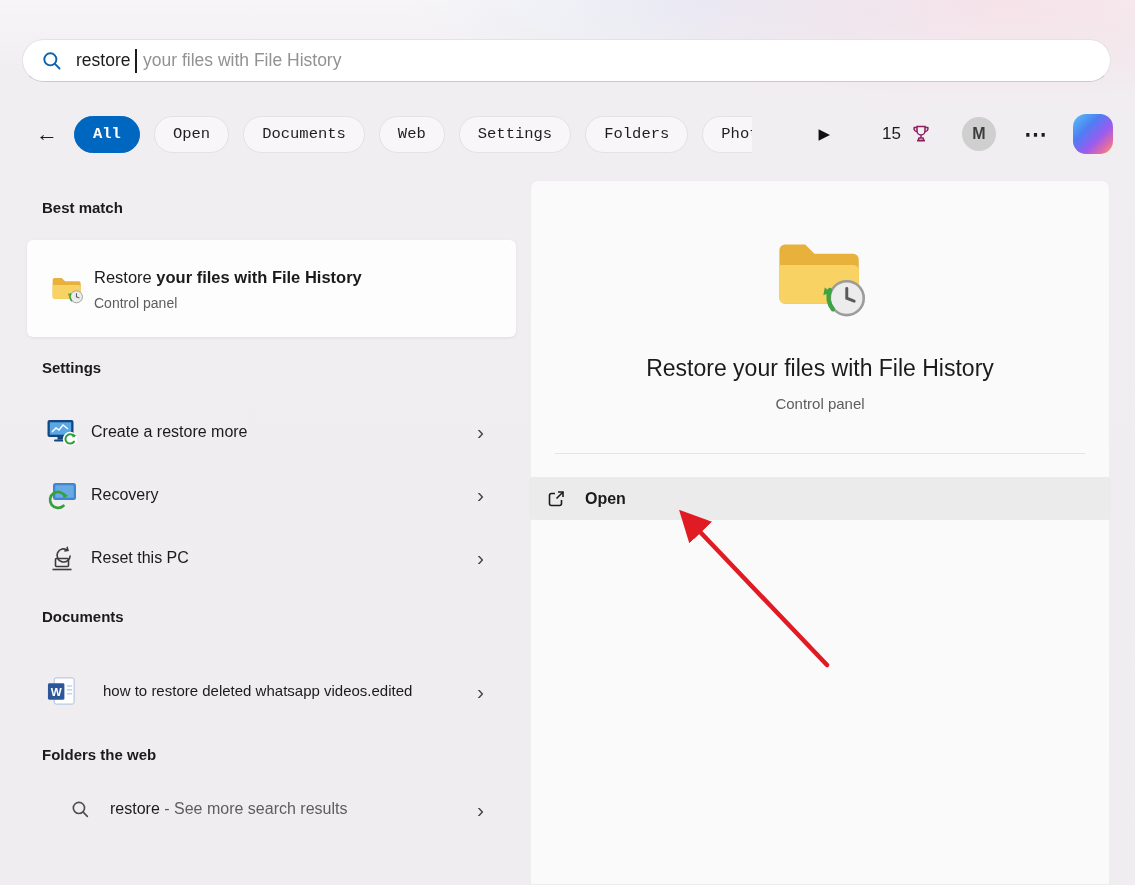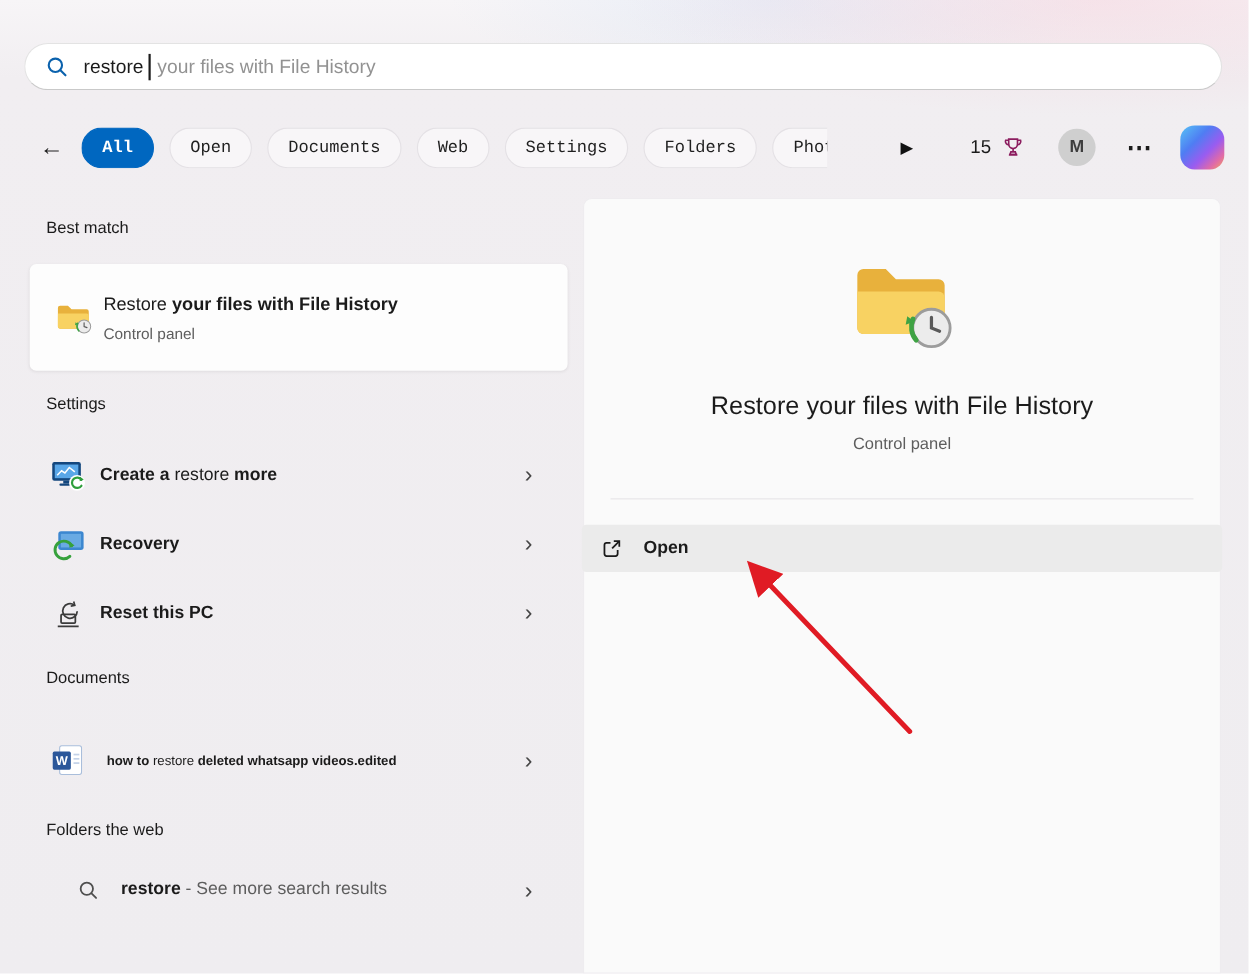--- a/index.html
+++ b/index.html
@@ -43,47 +43,47 @@
   .rewards-count{ font-size:17px; margin-left:52px; }
   .trophy{ width:22px; height:22px; margin-left:9px; }
   .avatar{ width:34px; height:34px; border-radius:50%; background:#cfcfcf; color:#3d3d3d;
     font-size:16px; font-weight:600; display:flex; align-items:center; justify-content:center; margin-left:30px; }
   .more-dots{ font-size:23px; font-weight:bold; color:#1b1b1b; margin-left:28px; }
   .copilot{ width:40px; height:40px; margin-left:26px; border-radius:13px;
     background:linear-gradient(135deg,#57c4f5 0%, #4f7df3 35%, #9a5cf0 62%, #e06aa8 82%, #f2a65a 100%); }
 
   
   .left-panel{ position:absolute; left:0; top:180px; width:530px; }
-  .heading{ font-size:15px; font-weight:400; color:#1b1b1b; margin-left:42px; line-height:20px; }
+  .heading{ font-size:15px; font-weight:700; color:#1b1b1b; margin-left:42px; line-height:20px; }
   .h-best{ padding-top:18px; }
   .h-settings{ margin-top:21px; }
   .h-docs{ margin-top:18px; }
   .h-web{ margin-top:14px; }
 
   .best-card{
     margin:22px 0 0 27px; width:489px; height:97px; background:#fdfdfd;
     border-radius:6px; box-shadow:0 1px 3px rgba(0,0,0,0.07);
     display:flex; align-items:center; padding-left:23px;
   }
   .best-card .fh-small{ width:34px; height:30px; flex:0 0 auto; }
   .best-text{ margin-left:10px; }
   .best-title{ font-size:16.5px; line-height:22px; }
   .best-title .bold{ font-weight:600; }
   .best-sub{ font-size:14px; color:#5d5d5d; margin-top:7px; }
 
   .rows{ margin-top:22px; }
   .row{ height:63px; display:flex; align-items:center; padding-left:46px; }
   .row .ric{ width:32px; height:32px; flex:0 0 auto; }
   .row-label{ margin-left:13px; font-size:16px; }
-  .b{ font-weight:700; }
+  .b{ font-weight:400; }
   .chev{ margin-left:auto; margin-right:46px; font-size:21px; color:#454545; line-height:1; }
 
   .doc-row{ height:80px; margin-top:24px; display:flex; align-items:center; padding-left:46px; }
   .doc-row .ric{ width:31px; height:32px; flex:0 0 auto; }
-  .doc-label{ margin-left:20px; font-size:12px; line-height:30px; width:322px; }
+  .doc-label{ margin-left:26px; font-size:15px; line-height:30px; width:322px; }
 
   .web-row{ height:44px; margin-top:22px; display:flex; align-items:center; padding-left:70px; }
   .web-row .wic{ width:21px; height:21px; flex:0 0 auto; }
   .web-label{ margin-left:19px; font-size:16px; }
   .web-label .grey{ color:#5d5d5d; font-weight:400; }
 
   
   .right-card{
     position:absolute; left:530px; top:180px; width:580px; height:705px;
     background:#fafafa; border-radius:8px 8px 0 0; border:1px solid #eeecef;

